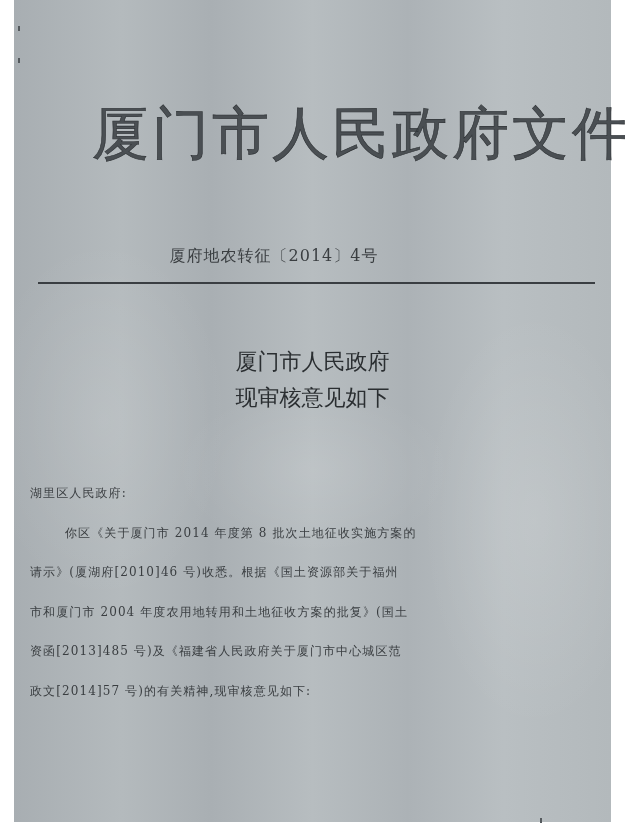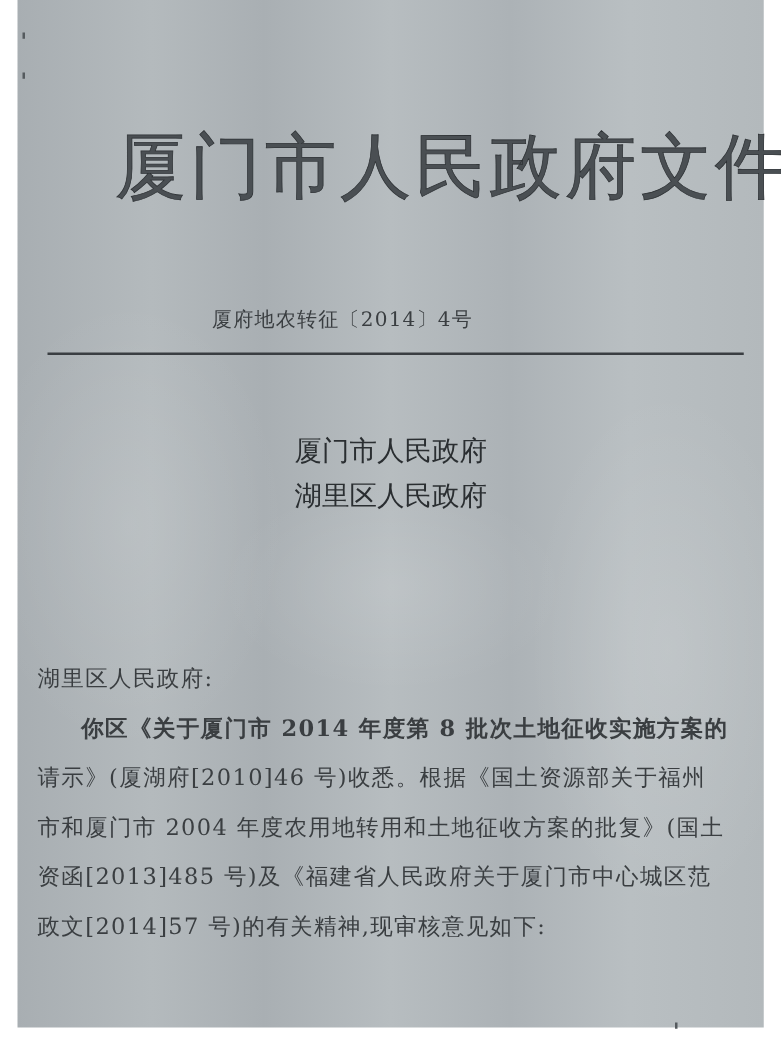--- a/index.html
+++ b/index.html
@@ -69,54 +69,54 @@
       text-align: center;
       font-family: "DejaVu Serif", serif;
       font-size: 22px;
       line-height: 36px;
       color: #2a2e31;
     }
     .reply-title div { white-space: nowrap; }
     .body-text {
       position: absolute;
       left: 16px;
-      top: 530px;
+      top: 479px;
       width: 575px;
       font-family: "DejaVu Serif", serif;
-      font-size: 18px;
+      font-size: 12px;
       color: #3a3e41;
     }
     .body-line {
       height: 39.5px;
       line-height: 28px;
       white-space: nowrap;
       letter-spacing: 1.1px;
     }
-    .body-line.indent { padding-left: 35px; font-weight: bold; }
+    .body-line.indent { padding-left: 35px; }
     .edge-mark {
       position: absolute;
       width: 2px;
       height: 5px;
       background: #555a5e;
     }
   </style>
 </head>
 <body>
 
 <div class="page">
 
   <div class="header-title">厦门市人民政府文件</div>
 
   <div class="doc-number">厦府地农转征〔2014〕4号</div>
 
   <div class="divider"></div>
 
   <div class="reply-title">
     <div>厦门市人民政府</div>
-    <div>湖里区人民政府</div>
+    <div>现审核意见如下</div>
   </div>
 
   <div class="body-text">
     <div class="body-line">湖里区人民政府:</div>
     <div class="body-line indent">你区《关于厦门市 2014 年度第 8 批次土地征收实施方案的</div>
     <div class="body-line">请示》(厦湖府[2010]46 号)收悉。根据《国土资源部关于福州</div>
     <div class="body-line">市和厦门市 2004 年度农用地转用和土地征收方案的批复》(国土</div>
     <div class="body-line">资函[2013]485 号)及《福建省人民政府关于厦门市中心城区范</div>
     <div class="body-line">政文[2014]57 号)的有关精神,现审核意见如下:</div>
   </div>

